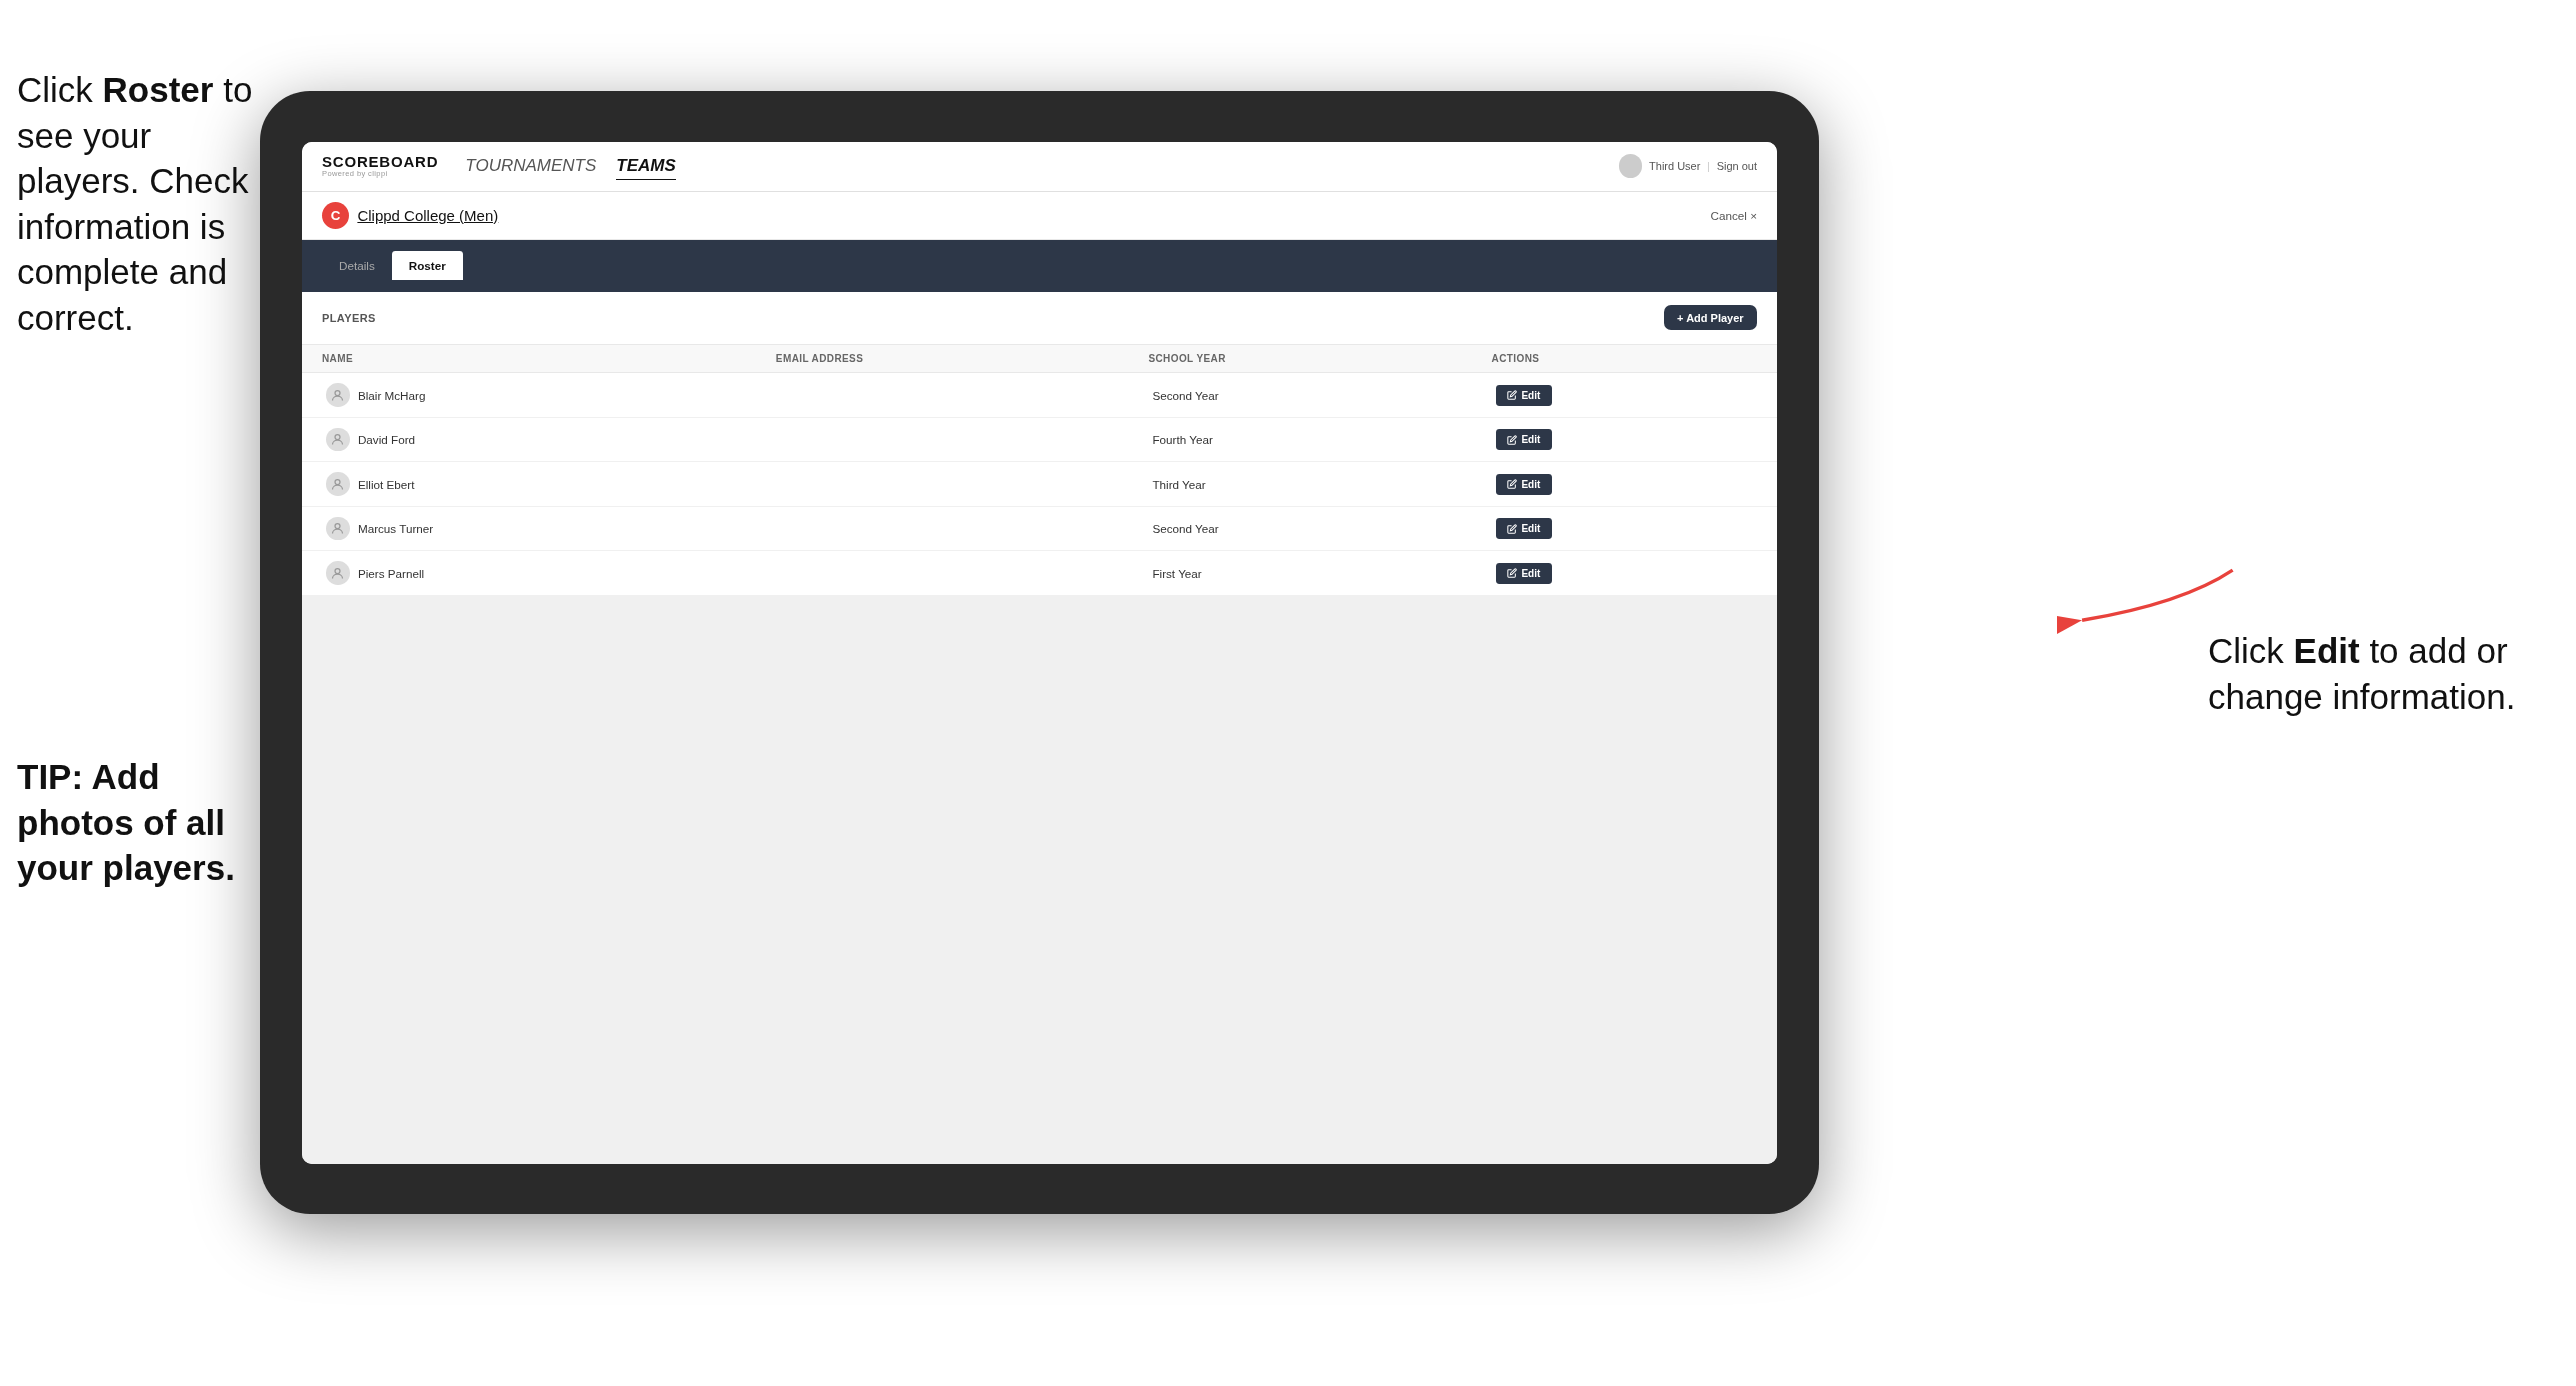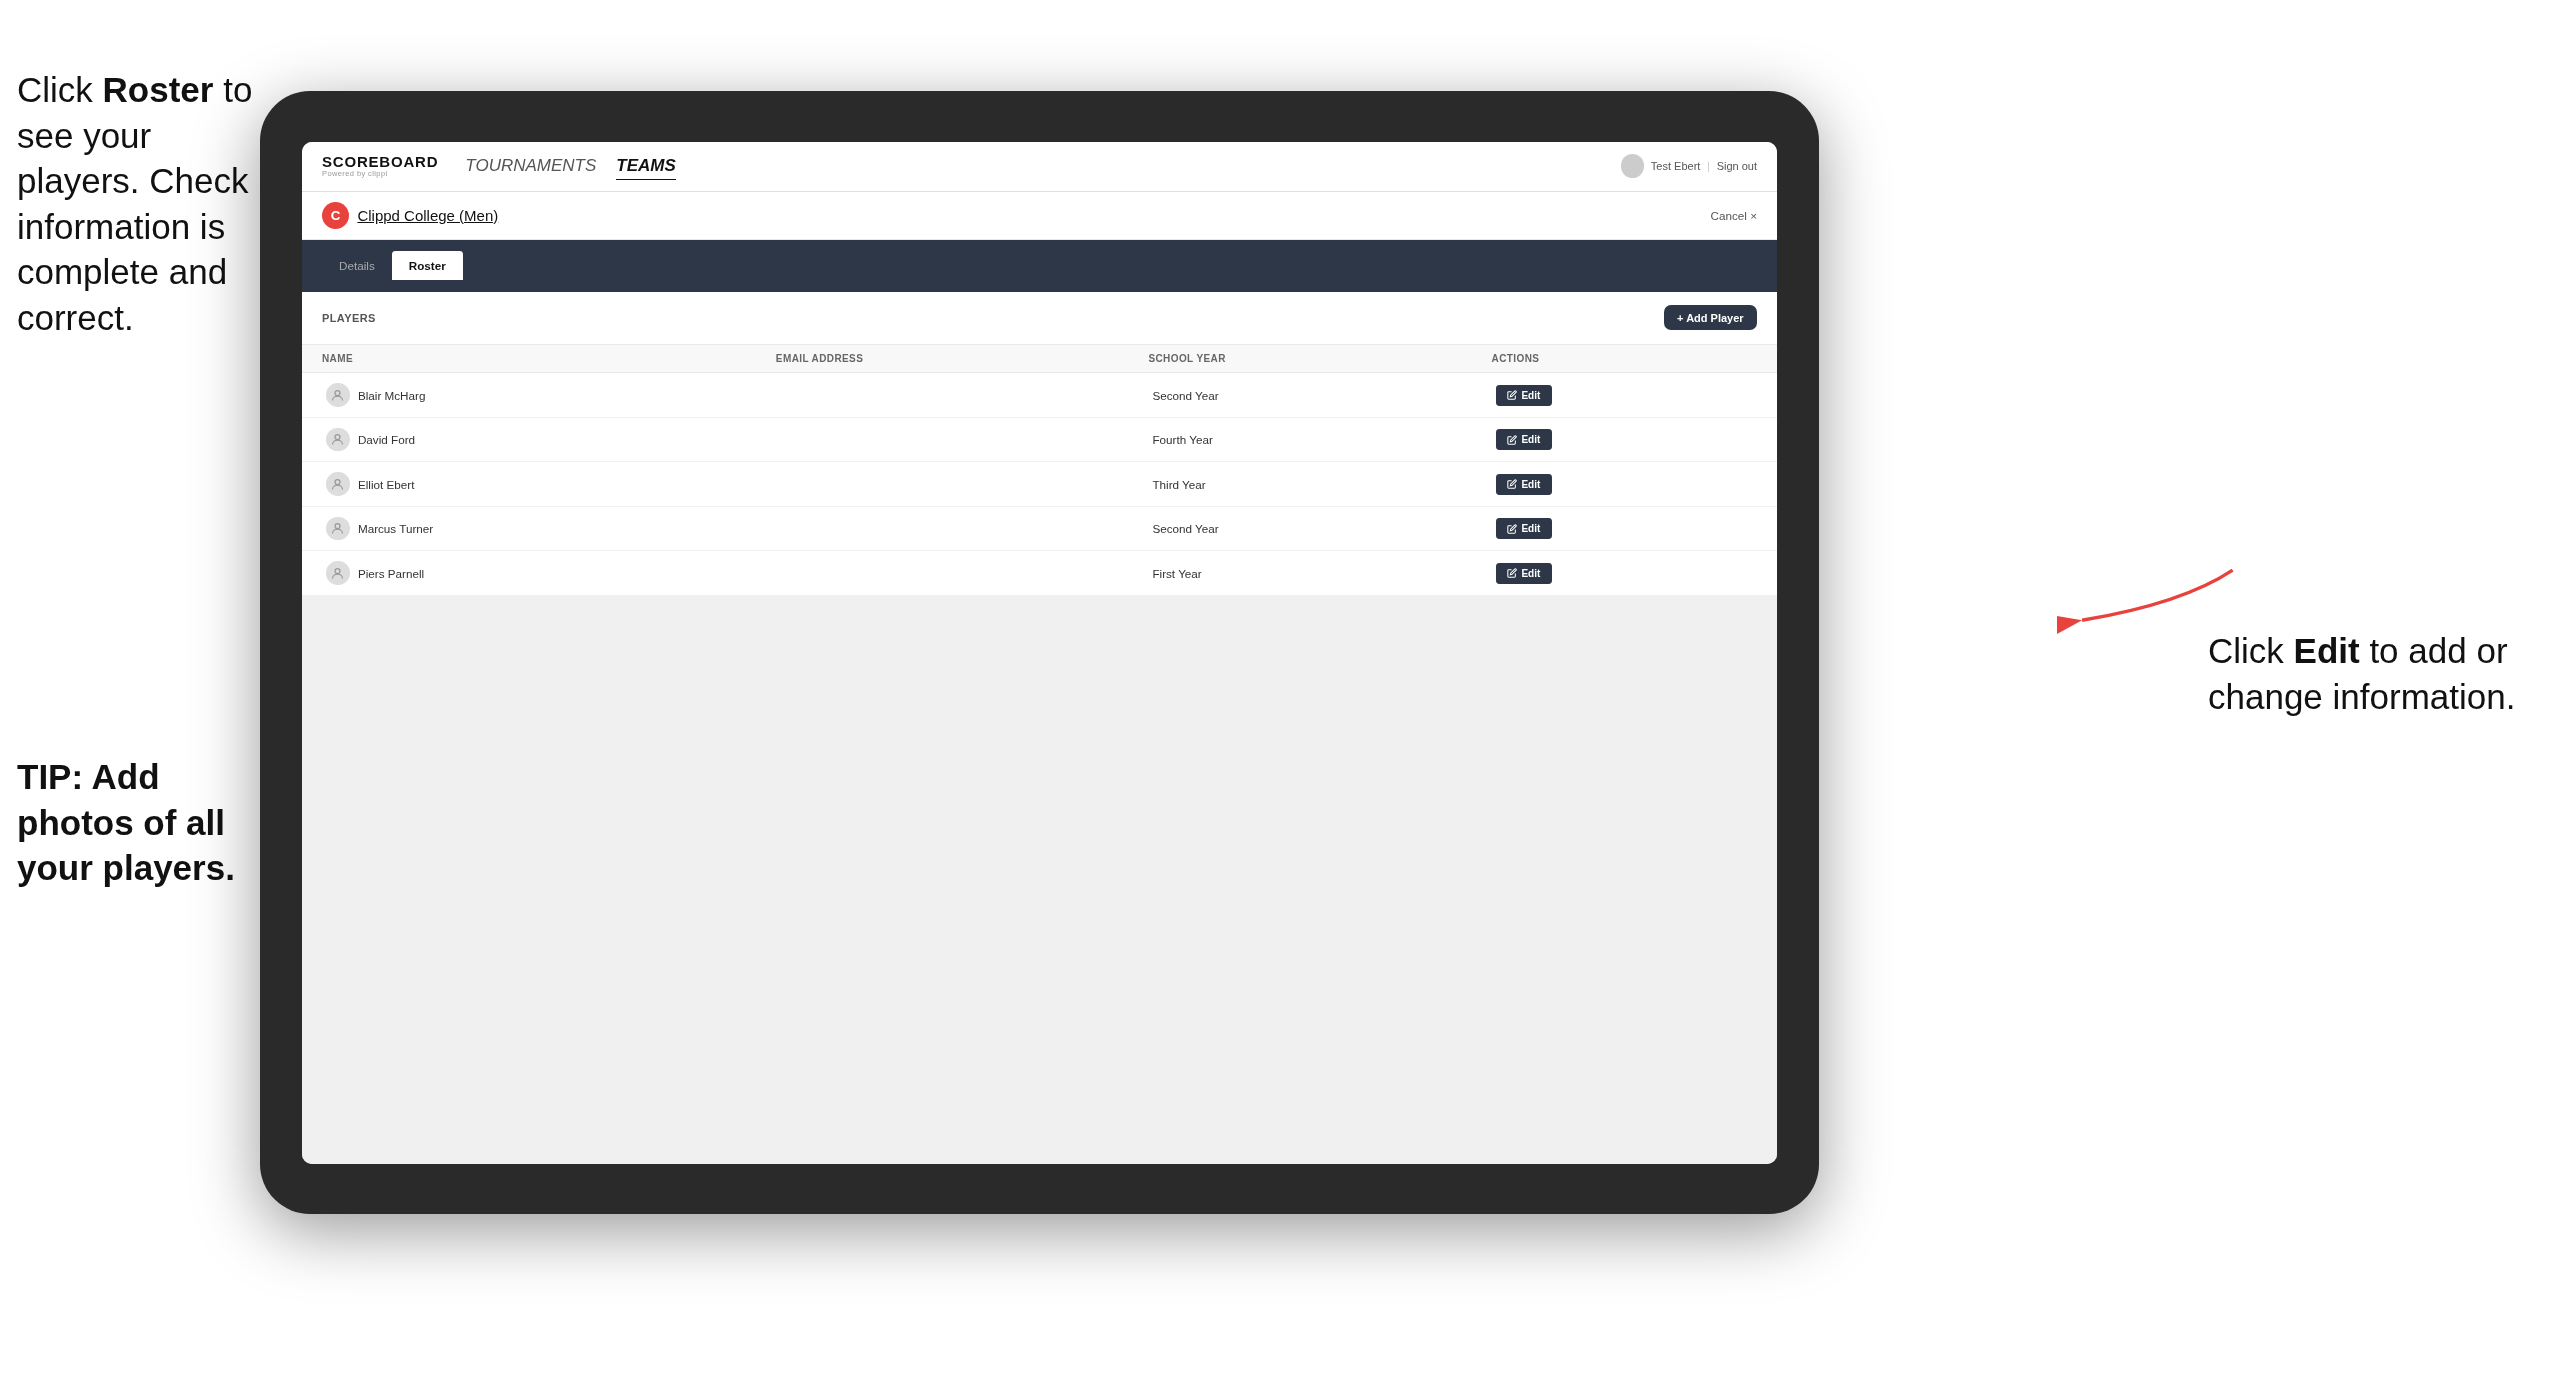--- a/index.html
+++ b/index.html
@@ -353,21 +353,21 @@
       <div class="logo-area">
         <span class="logo-text">SCOREBOARD</span>
         <span class="logo-sub">Powered by clippi</span>
       </div>
       <div class="nav-links">
         <a class="nav-link">TOURNAMENTS</a>
         <a class="nav-link active">TEAMS</a>
       </div>
       <div class="nav-right">
         <div class="nav-user-icon"></div>
-        <span>Test Ebert</span>
+        <span>Third User</span>
         <span class="nav-divider">|</span>
         <span class="sign-out">Sign out</span>
       </div>
     </nav>
 
     <div class="team-header">
       <div class="team-title-area">
         <div class="team-logo-circle">C</div>
         <span class="team-name">Clippd College (Men)</span>
       </div>

